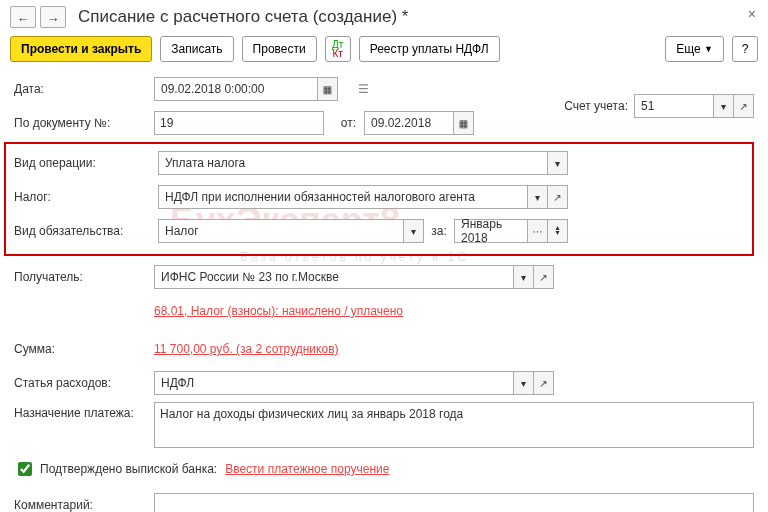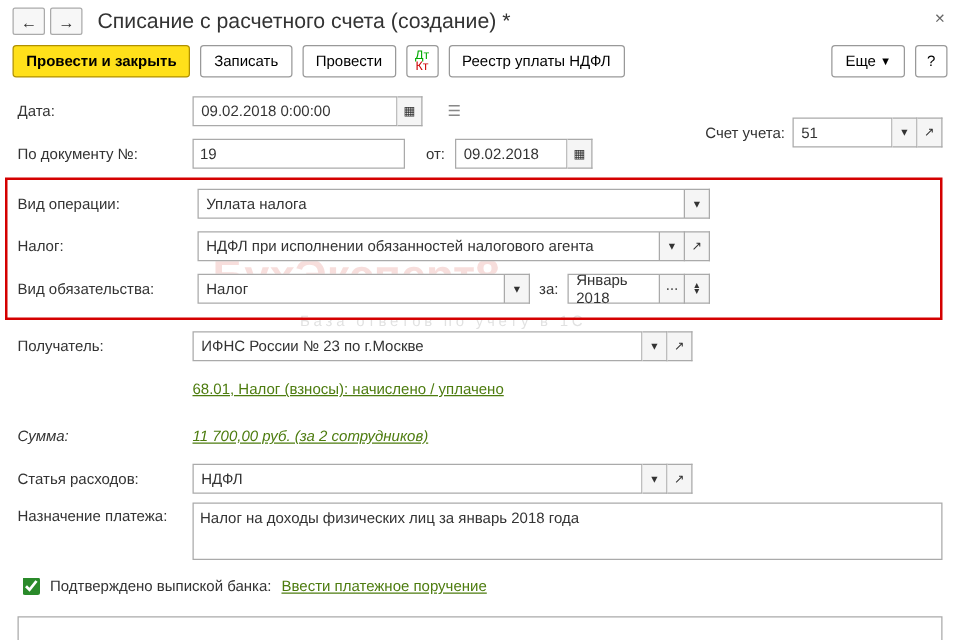--- a/index.html
+++ b/index.html
@@ -124,21 +124,21 @@
     justify-content: center;
     font-size: 10px;
     cursor: pointer;
   }
   .redbox {
     border: 2px solid #d40000;
     padding: 4px 8px;
     margin: 2px 0 6px -10px;
   }
   .link {
-    color: #4d7c0f;
+    color: #ef4444;
     text-decoration: underline;
     cursor: pointer;
     text-align: center;
   }
   .checkbox {
     display: inline-flex;
     align-items: center;
     gap: 5px;
   }
   .checkbox input { accent-color: #2a8a2a; width:14px; height:14px; }
@@ -267,21 +267,21 @@
       <div class="btn-part">▾</div>
       <div class="btn-part">↗</div>
     </div>
   </div>
 
   <div class="row">
     <div class="label"></div>
     <span class="link">68.01, Налог (взносы): начислено / уплачено</span>
   </div>
 
-  <div class="row" style="margin-top:8px;font-style:italic;">
+  <div class="row" style="margin-top:8px;">
     <div class="label">Сумма:</div>
     <span class="link">11 700,00 руб.  (за 2 сотрудников)</span>
   </div>
 
   <div class="row">
     <div class="label">Статья расходов:</div>
     <div class="combo" style="width:400px;">
       <div class="field" style="flex:1;">НДФЛ</div>
       <div class="btn-part">▾</div>
       <div class="btn-part">↗</div>
@@ -296,19 +296,20 @@
   <div class="row" style="margin-top:6px;">
     <label class="checkbox">
       <input type="checkbox" checked="" style="">
       <span>Подтверждено выпиской банка:</span>
     </label>
     <span style="width:8px;"></span>
     <span class="link">Ввести платежное поручение</span>
   </div>
 
   <div class="row" style="margin-top:6px;">
+    <div class="label">Комментарий:</div>
     <div class="input" style="flex:1;"></div>
   </div>
 
 </div>
 
 <div class="watermark">БухЭксперт8</div>
 <div class="watermark-sub">База ответов по учету в 1С</div>
 
 </body></html>

